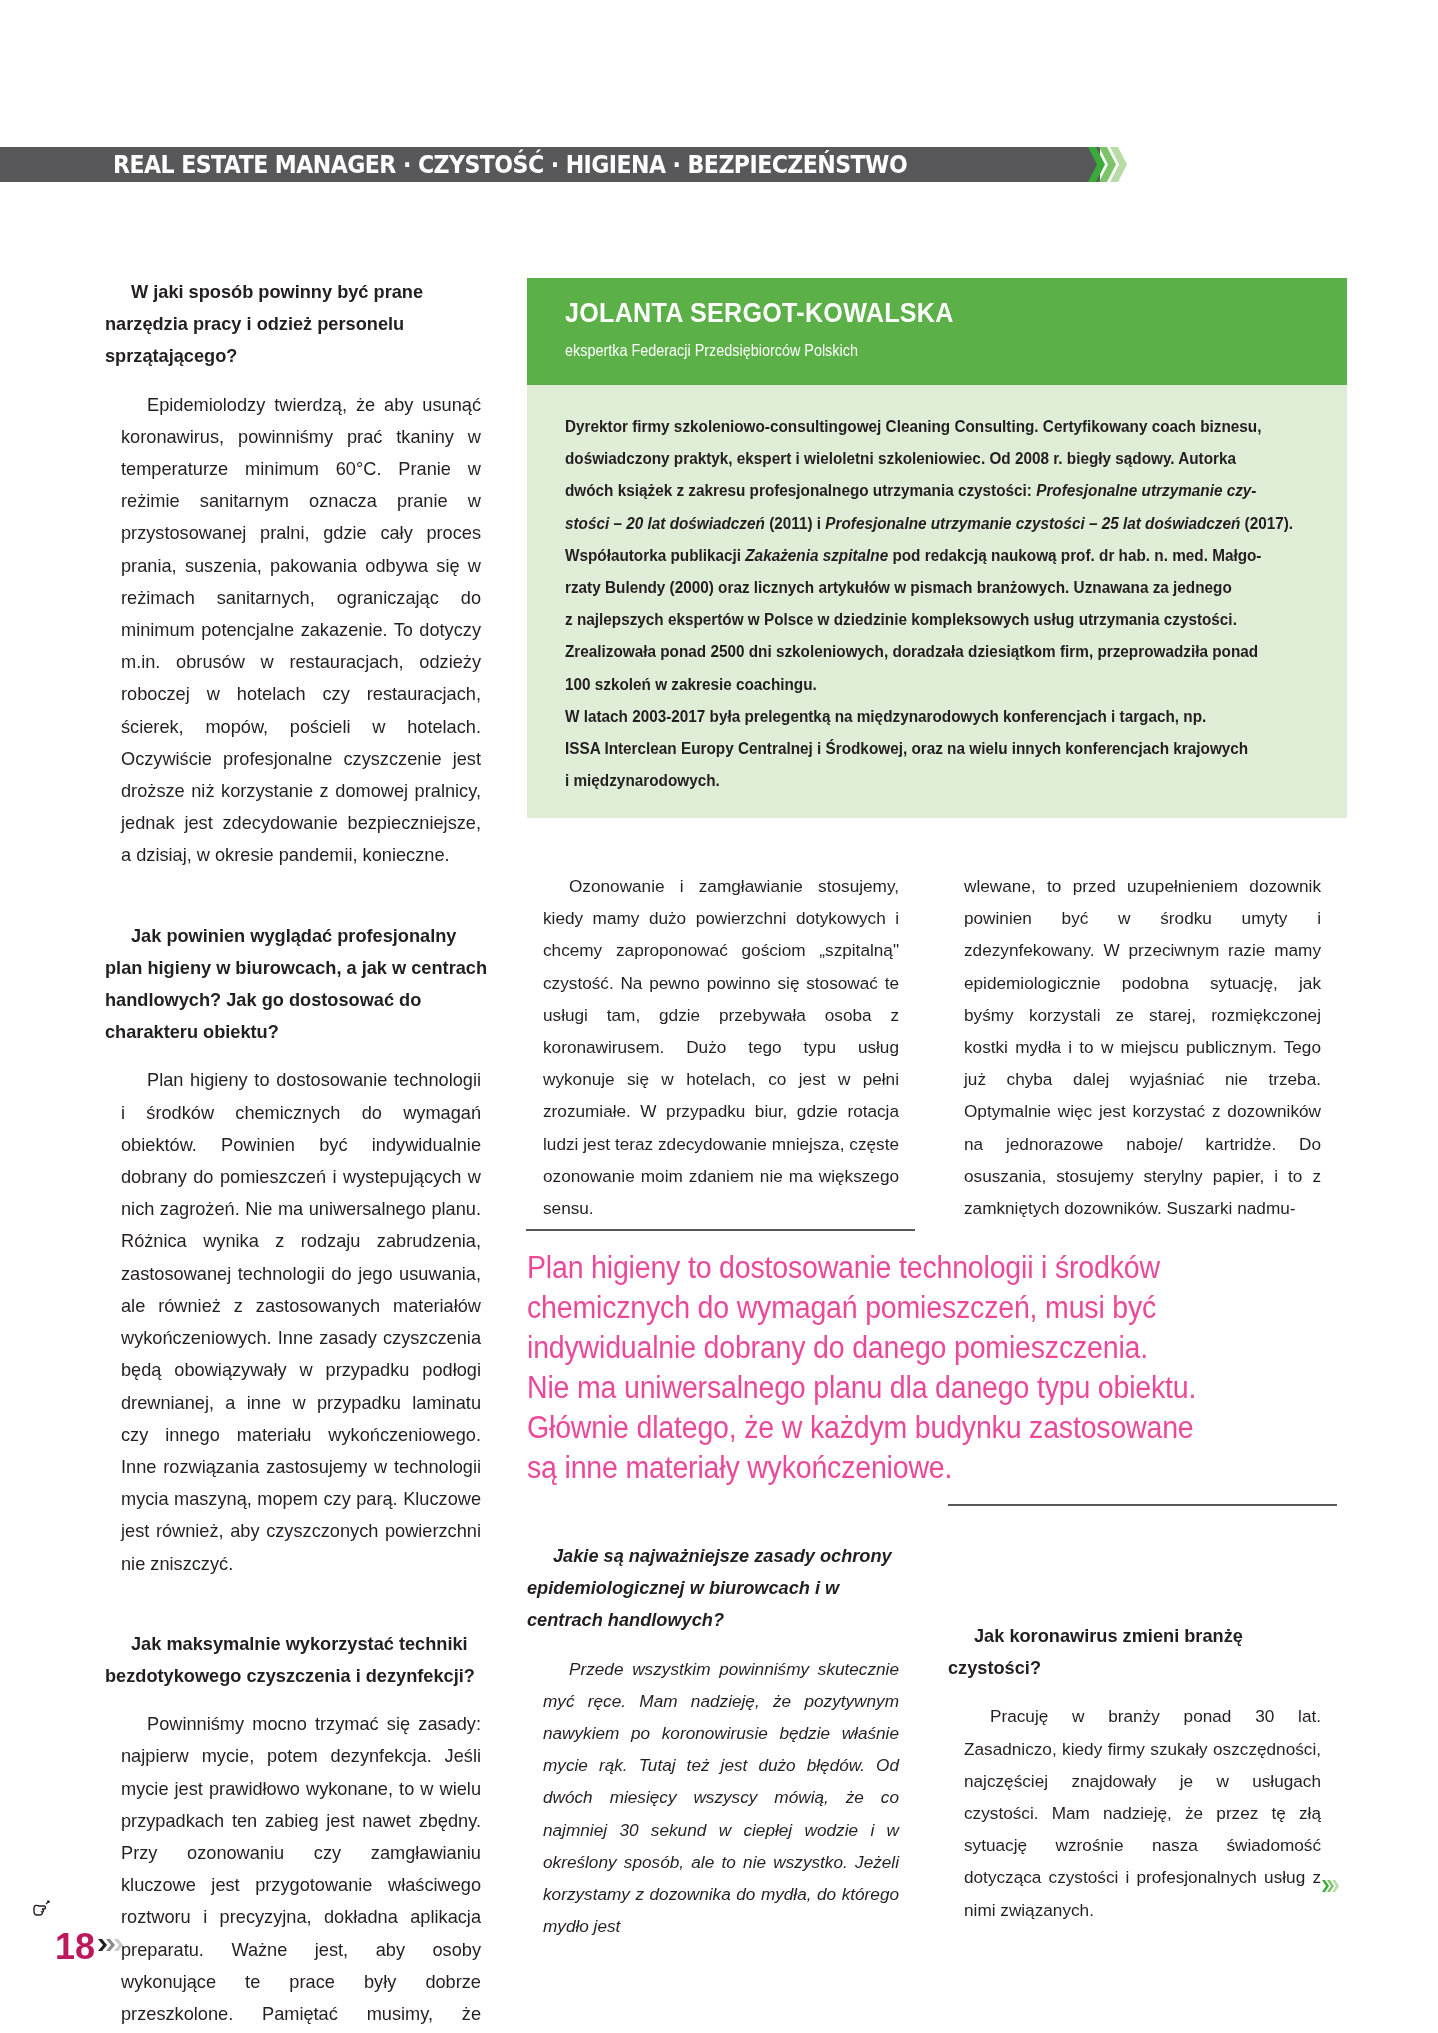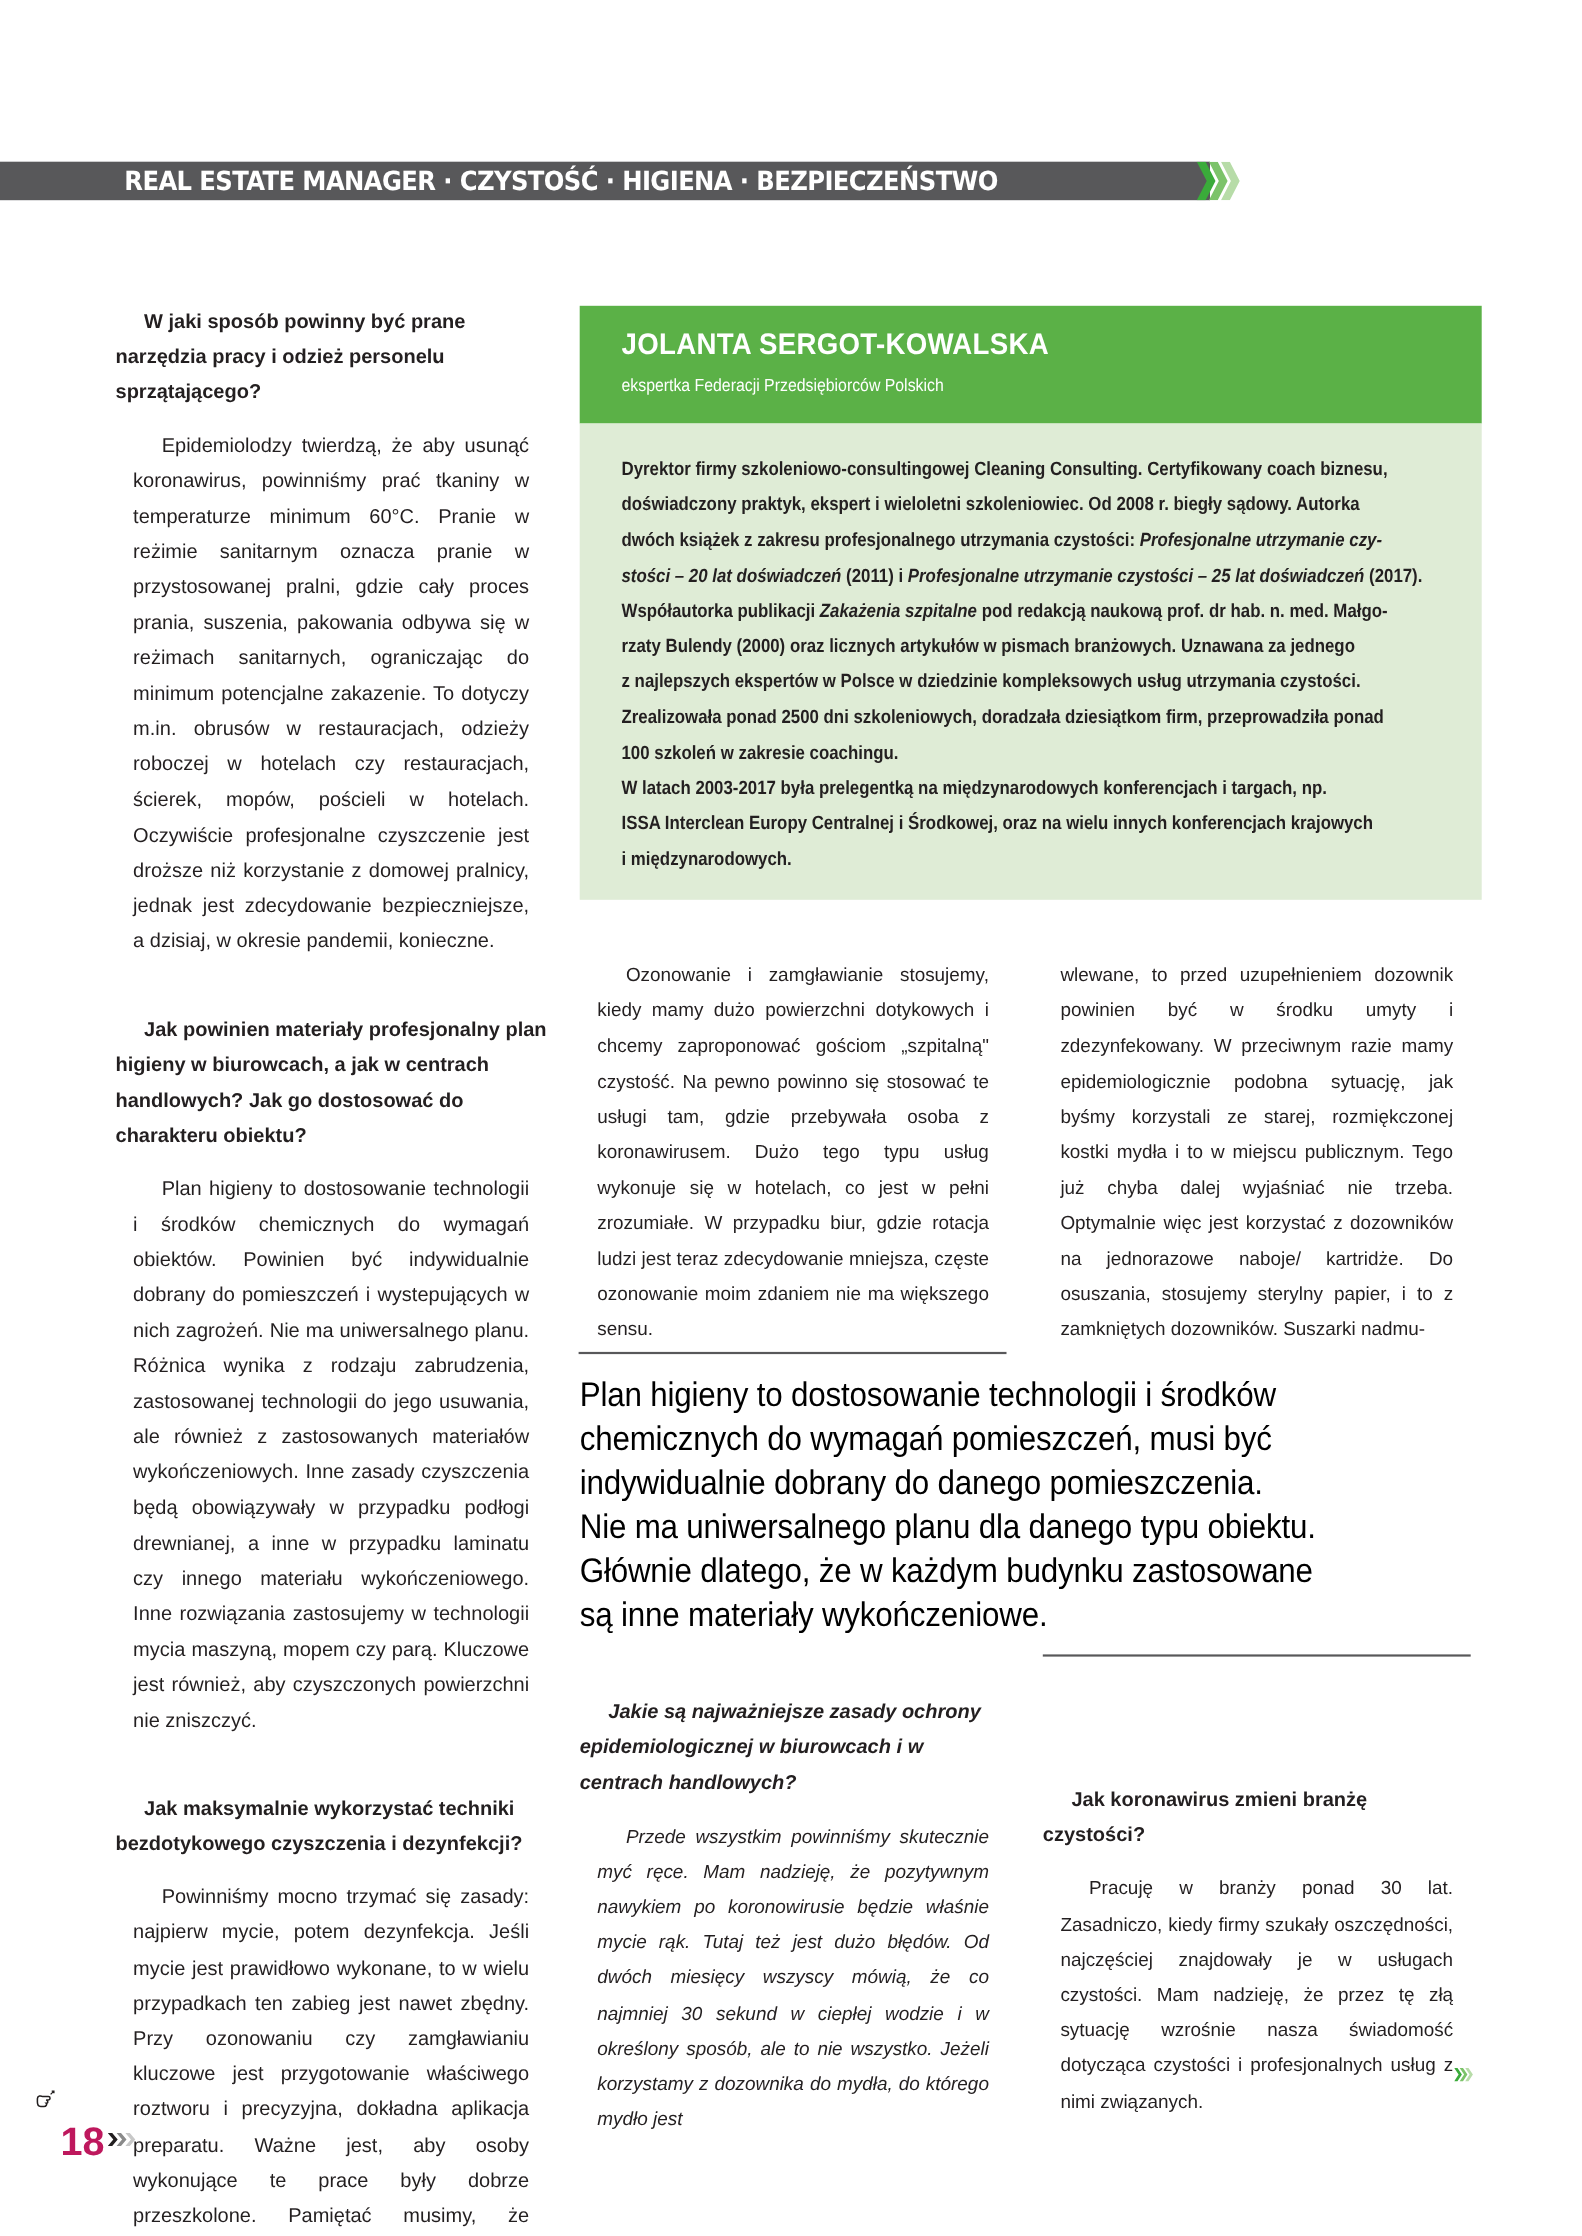--- a/index.html
+++ b/index.html
@@ -31,21 +31,21 @@
   .box-name { left:565px; top:298px; color:#ffffff; font-size:27px; font-weight:bold; letter-spacing:0.3px;
               transform:scaleX(0.93); transform-origin:left top; white-space:nowrap; }
   .box-role { left:565px; top:342px; color:#ffffff; font-size:16px; transform:scaleX(0.9); transform-origin:left top; white-space:nowrap; }
   .box-body { left:527px; top:385px; width:820px; height:433px; background:#dfecd6; }
   .bio { left:565px; top:410px; width:778px; font-size:17.4px; line-height:32.2px; color:#231f20;font-weight:bold; }
   .bio .ln { display:block; white-space:nowrap; transform:scaleX(0.88); transform-origin:left top; }
 
   
   .q-line-top { left:526px; top:1229px; width:389px; height:2px; background:#58585a; }
   .q-line-bot { left:948px; top:1504px; width:389px; height:2px; background:#58585a; }
-  .quote { left:527px; top:1248px; width:820px; color:#000000; font-size:31px; line-height:40px; font-weight:normal; }
+  .quote { left:527px; top:1248px; width:820px; color:#ec4899; font-size:31px; line-height:40px; font-weight:normal; }
   .quote .ln { display:block; white-space:nowrap; transform:scaleX(0.92); transform-origin:left top; letter-spacing:-0.2px; }
 
   
   .end-mark { left:1322px; top:1878px; width:18px; height:16px; }
 
   
   .foot-icon { left:30px; top:1900px; width:24px; height:20px; }
   .page-num { left:55px; top:1926px; font-size:36px; font-weight:bold; color:#be185d; font-family:Liberation Sans, sans-serif; }
   .page-chev { left:98px; top:1938px; width:26px; height:14px; }
   i { font-style:italic; }
@@ -58,21 +58,21 @@
 <svg class="abs hdr-chev" viewBox="0 0 44 35">
   <polygon points="2,0 10,0 19,17.5 10,35 2,35 11,17.5" fill="#3aab3a"></polygon>
   <polygon points="13,0 21,0 30,17.5 21,35 13,35 22,17.5" fill="#7cc36a"></polygon>
   <polygon points="24,0 32,0 41,17.5 32,35 24,35 33,17.5" fill="#b7dca8"></polygon>
 </svg>
 
 <div class="abs col c1">
   <h3>W jaki sposób powinny być prane narzędzia pracy i odzież personelu sprzątającego?</h3>
   <p>Epidemiolodzy twierdzą, że aby usunąć koronawirus, powinniśmy prać tkaniny w temperaturze minimum 60°C. Pranie w reżimie sanitarnym oznacza pranie w przystosowanej pralni, gdzie cały proces prania, suszenia, pakowania odbywa się w reżimach sanitarnych, ograniczając do minimum potencjalne zakazenie. To dotyczy m.in. obrusów w restauracjach, odzieży roboczej w hotelach czy restauracjach, ścierek, mopów, pościeli w hotelach. Oczywiście profesjonalne czyszczenie jest droższe niż korzystanie z domowej pralnicy, jednak jest zdecydowanie bezpieczniejsze, a dzisiaj, w okresie pandemii, konieczne.</p>
   <div class="gap"></div>
-  <h3>Jak powinien materiały profesjonalny plan higieny w biurowcach, a jak w centrach handlowych? Jak go dostosować do charakteru obiektu?</h3>
+  <h3>Jak powinien wyglądać profesjonalny plan higieny w biurowcach, a jak w centrach handlowych? Jak go dostosować do charakteru obiektu?</h3>
   <p>Plan higieny to dostosowanie technologii i środków chemicznych do wymagań obiektów. Powinien być indywidualnie dobrany do pomieszczeń i wystepujących w nich zagrożeń. Nie ma uniwersalnego planu. Różnica wynika z rodzaju zabrudzenia, zastosowanej technologii do jego usuwania, ale również z zastosowanych materiałów wykończeniowych.  Inne zasady czyszczenia będą obowiązywały w przypadku podłogi drewnianej, a inne w przypadku laminatu czy innego materiału wykończeniowego. Inne rozwiązania zastosujemy w technologii mycia maszyną, mopem czy parą. Kluczowe jest również, aby czyszczonych powierzchni nie zniszczyć.</p>
   <div class="gap"></div>
   <h3>Jak maksymalnie wykorzystać techniki bezdotykowego czyszczenia i dezynfekcji?</h3>
   <p>Powinniśmy mocno trzymać się zasady: najpierw mycie, potem dezynfekcja. Jeśli mycie jest prawidłowo wykonane, to w wielu przypadkach ten zabieg jest nawet zbędny. Przy ozonowaniu czy zamgławianiu kluczowe jest przygotowanie właściwego roztworu i precyzyjna, dokładna aplikacja preparatu. Ważne jest, aby osoby wykonujące te prace były dobrze przeszkolone. Pamiętać musimy, że pomieszczenia, w których wykonano ozonowanie, do użytku nadają sie dopiero po około 3-4 godzinach. W przypadku zamgławiania ten czas jest dużo krótszy, praktycznie możemy korzystać z pomieszczeń po dokładnym  wywietrzeniu.</p>
 </div>
 
 <div class="abs box-top"></div>
 <div class="abs box-name">JOLANTA SERGOT-KOWALSKA</div>
 <div class="abs box-role">ekspertka Federacji Przedsiębiorców Polskich</div>
 <div class="abs box-body"></div>

